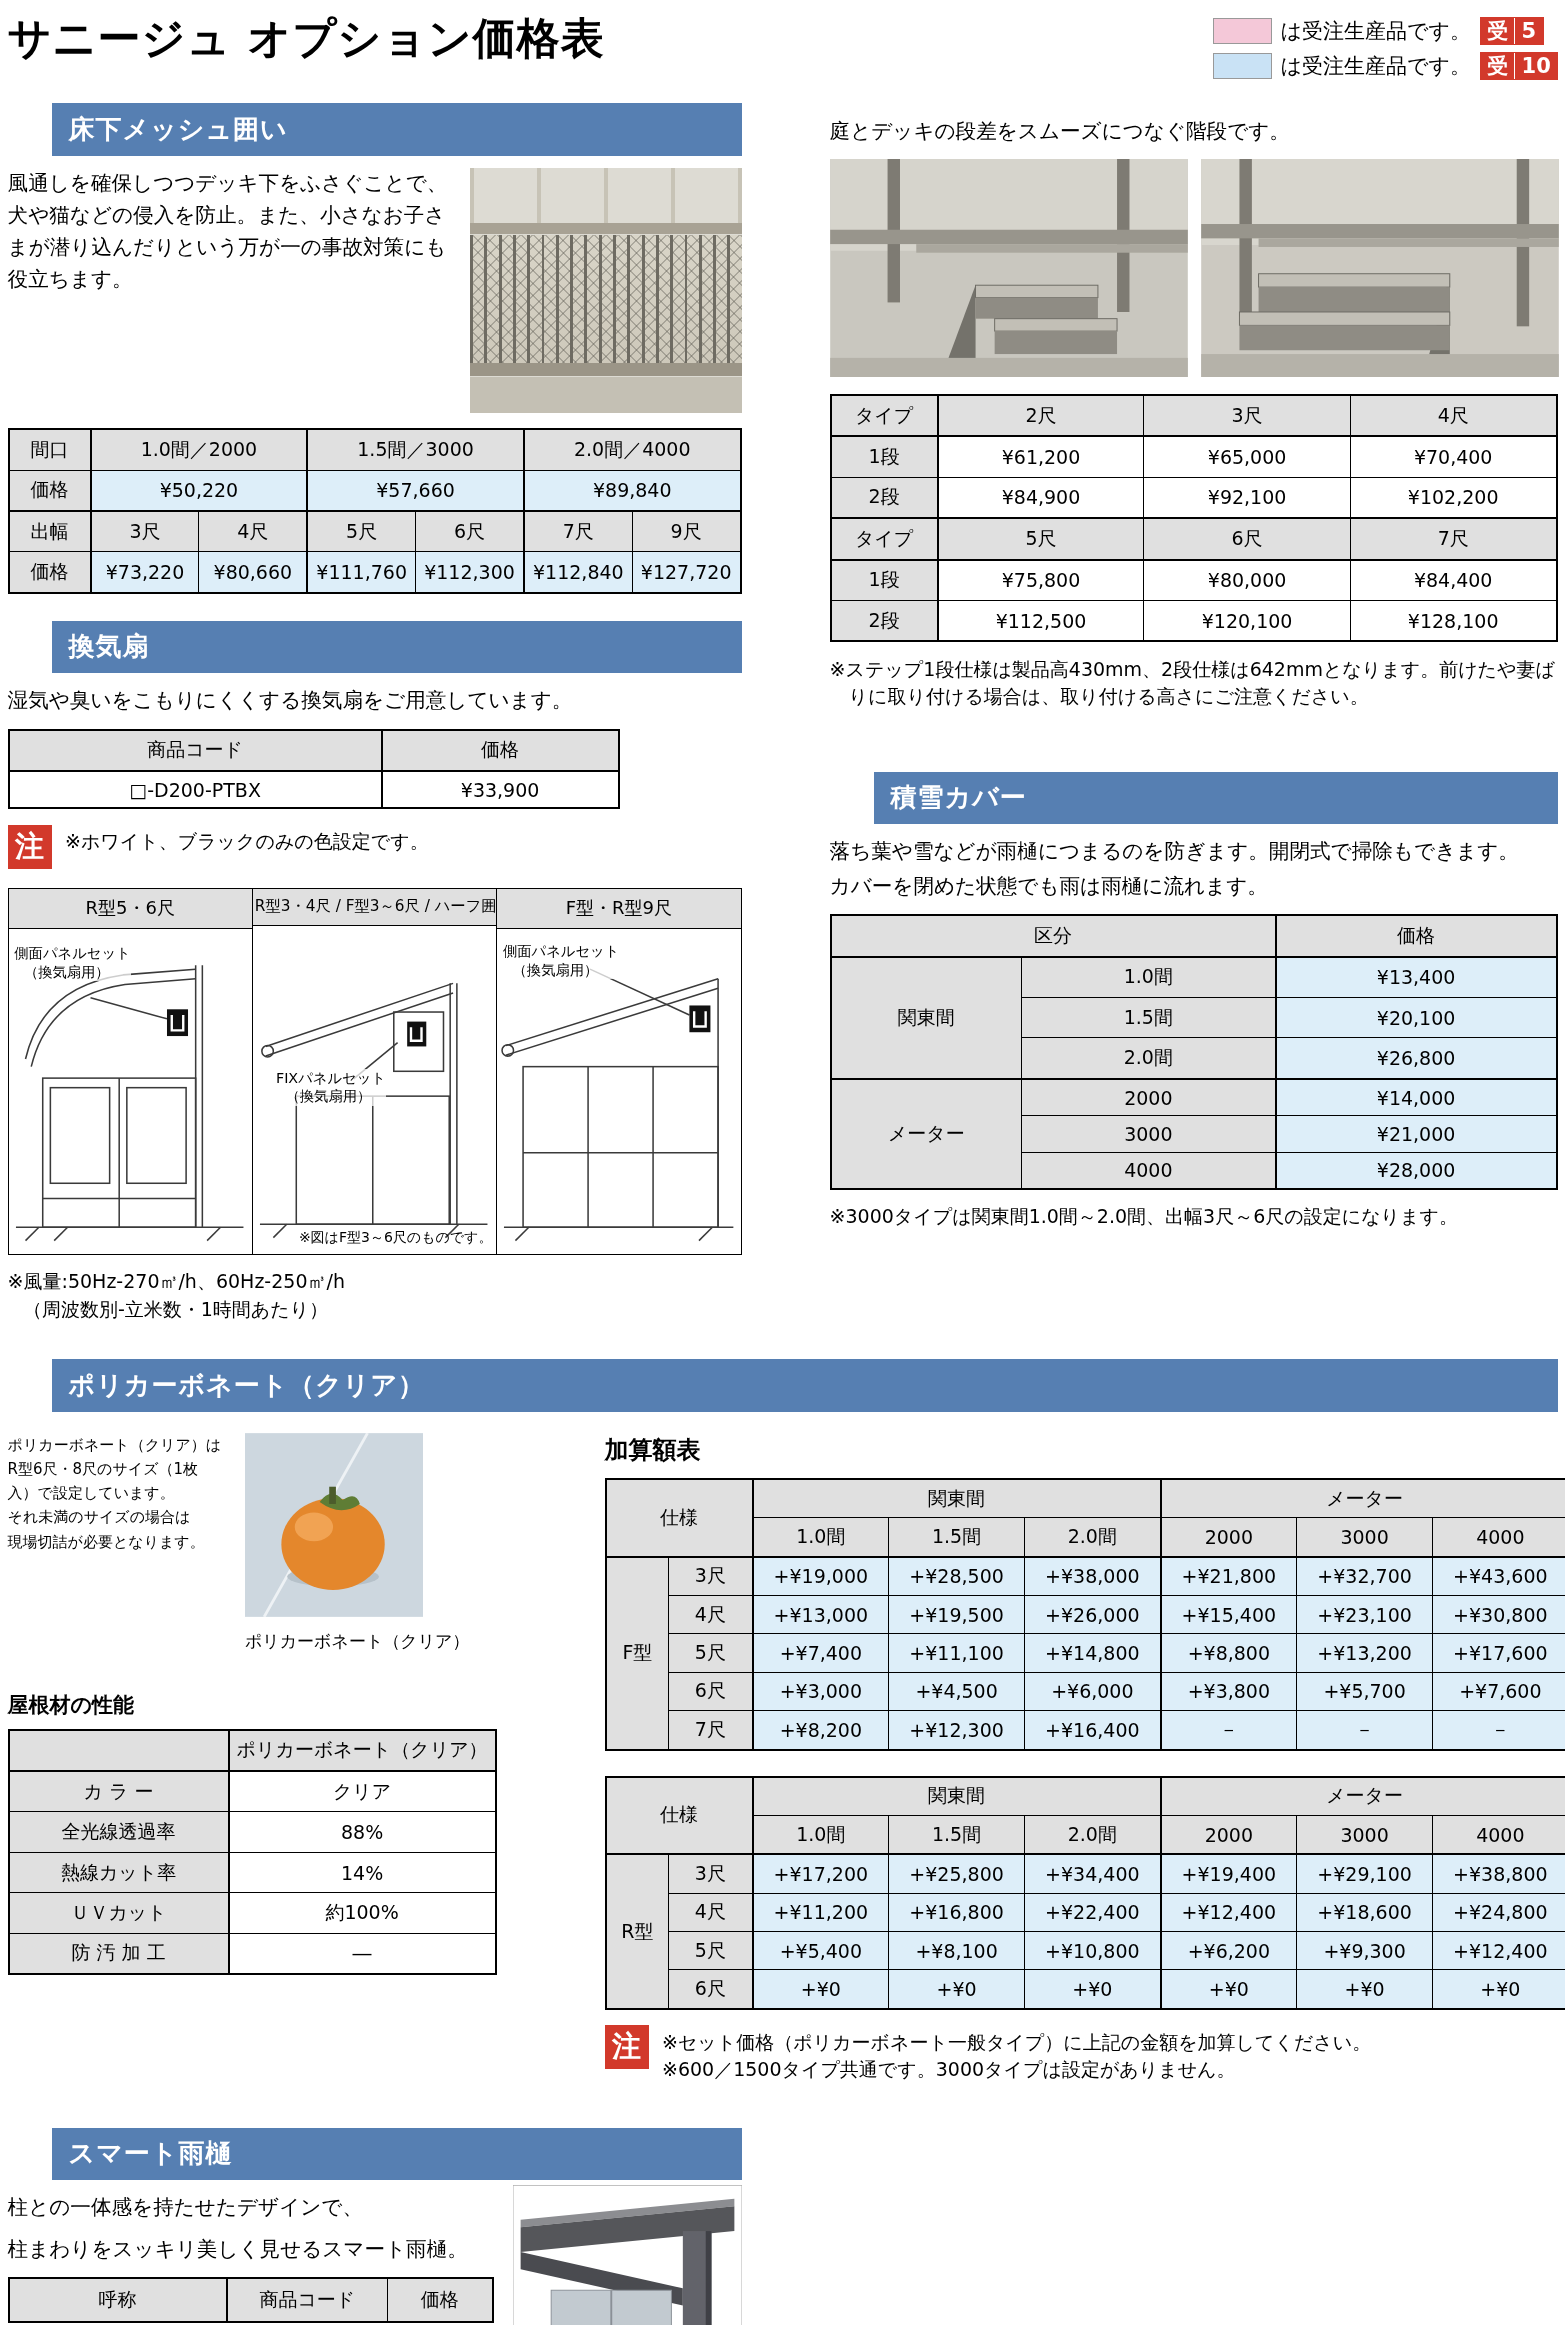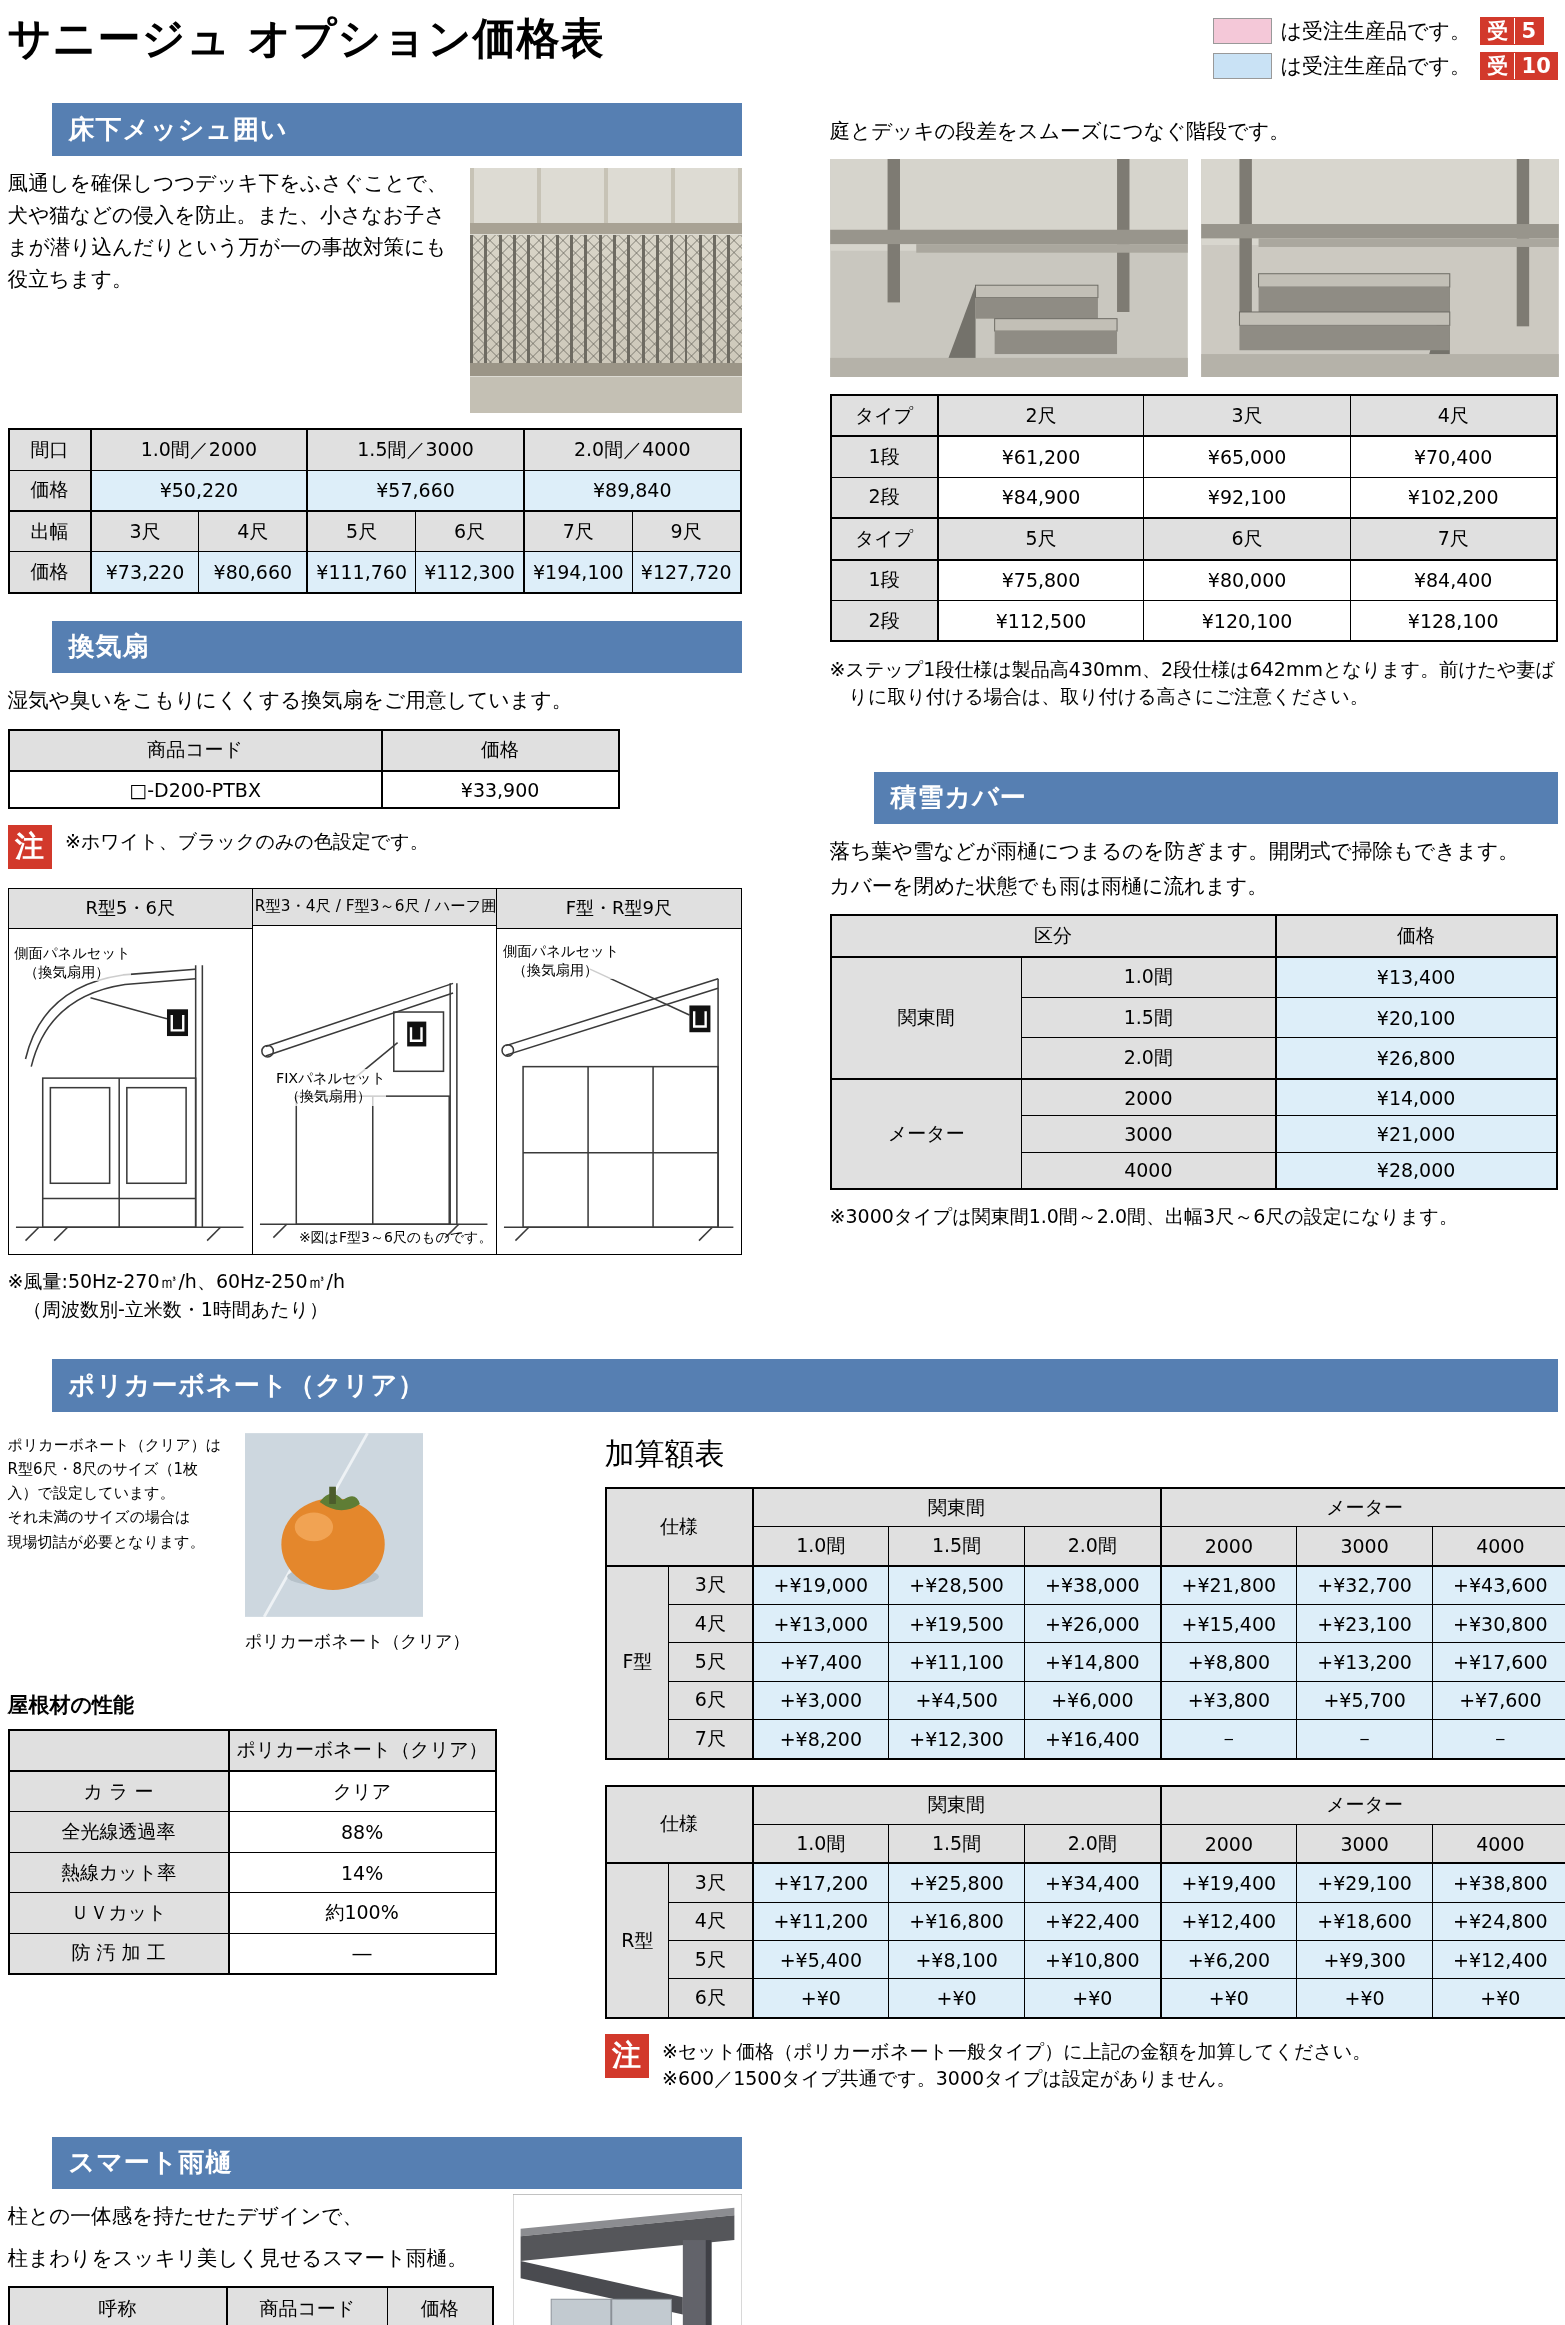--- a/index.html
+++ b/index.html
@@ -88,21 +88,21 @@
   .poly-sec{margin-top:36px;}
   .poly-row{display:flex;gap:23px;margin-top:21px;}
   .poly-left{width:574px;flex:none;}
   .poly-intro{display:flex;gap:15.3px;}
   .poly-desc{width:222px;flex:none;font-size:15px;line-height:1.62;}
   .poly-fig{width:178px;flex:none;}
   .poly-caption{font-size:17px;margin-top:9.6px;text-align:center;white-space:nowrap;}
   .perf-title{font-size:21px;font-weight:700;margin:38px 0 9.6px;}
   .perf-table{width:489px;}
   .poly-right{flex:1;min-width:0;}
-  .add-title{font-size:30px;font-weight:400;margin:1.9px 0 11.5px;}
+  .add-title{font-size:24px;font-weight:700;margin:1.9px 0 11.5px;}
   .add-table{width:965px;}
   .add-table td{padding:5.7px 5.7px;}
   .rtable{margin-top:25px;}
 
   
   .gut-sec{margin-top:34px;width:734px;}
   .gut-row{display:flex;gap:19px;}
   .gut-left{width:486px;flex:none;}
   .gut-photo{width:229px;height:241px;flex:none;margin-top:5.7px;}
   .gut-table td{padding:7.6px 5.7px;}
@@ -181,21 +181,21 @@
             <td class="hd tt">6尺</td>
             <td class="hd tt tl">7尺</td>
             <td class="hd tt">9尺</td>
           </tr>
           <tr>
             <td class="hd">価格</td>
             <td class="bl price tl">¥73,220</td>
             <td class="bl price">¥80,660</td>
             <td class="bl price tl">¥111,760</td>
             <td class="bl price">¥112,300</td>
-            <td class="bl price tl">¥194,100</td>
+            <td class="bl price tl">¥112,840</td>
             <td class="bl price">¥127,720</td>
           </tr>
         </tbody>
           </table>
       </div>
 
       <div style="margin-top:27px;">
         <div class="sec-h">換気扇</div>
         <div class="desc">湿気や臭いをこもりにくくする換気扇をご用意しています。</div>
         <table class="t" style="width:612px;">

